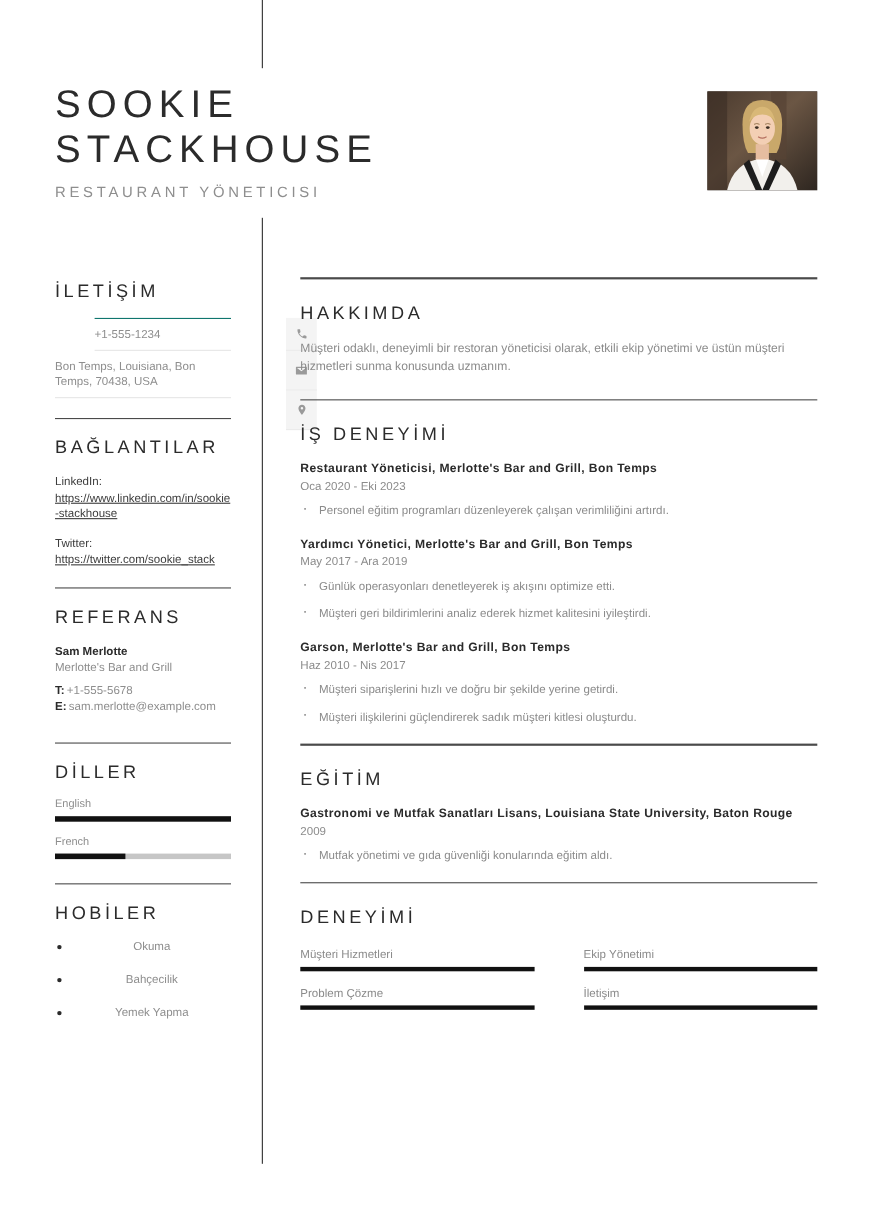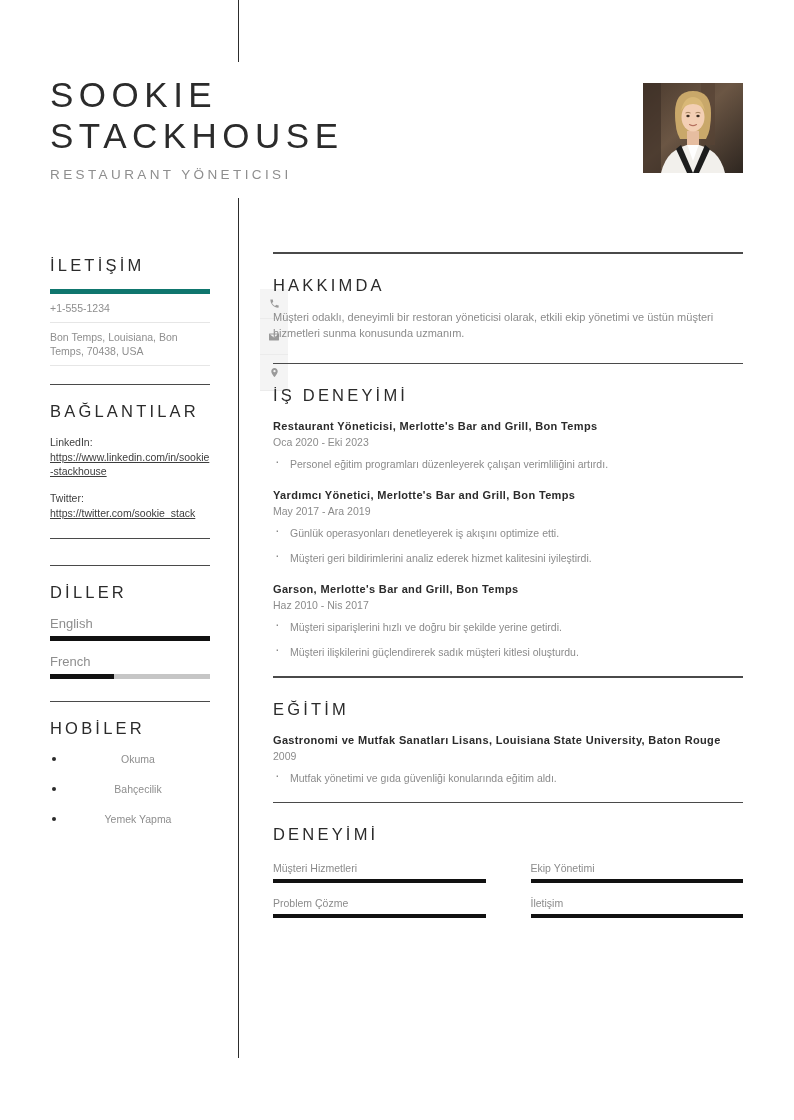--- a/index.html
+++ b/index.html
@@ -48,21 +48,21 @@
     color: #2b2b2b; line-height: 20px; margin-bottom: 14px;
   }
   .l-rule { height: 1px; background: #4a4a4a; margin: 18px 0 16px 0; }
 
   .contact-strip { position: relative; }
   .contact-row {
     position: relative; display: flex; align-items: flex-start;
     min-height: 30px; padding: 7px 0 7px 0;
     border-bottom: 1px solid #e6e6e6;
   }
-  .contact-row:first-child { border-top: 5px solid #0f766e; }
+  .contact-row:first-child { border-top: 1px solid #0f766e; margin-left: 36px; }
   .contact-text {
     font-size: 10.5px; color: #8e8e8e; line-height: 14px;
     width: 158px; word-break: break-word;
   }
   .icon-col {
     position: absolute; left: 210px; top: 0; width: 28px;
     background: #f4f4f4;
   }
   .icon-cell {
     height: 30px; display: flex; align-items: center; justify-content: center;
@@ -78,21 +78,21 @@
     text-decoration: underline; word-break: break-all; display:block;
   }
 
   .ref-name { font-size: 10.5px; font-weight: 700; color: #2b2b2b; line-height: 15px; }
   .ref-org { font-size: 10.5px; color: #8e8e8e; line-height: 15px; margin-bottom: 6px; }
   .ref-line { font-size: 10.5px; line-height: 14px; color: #8e8e8e; }
   .ref-line b { color: #2b2b2b; font-weight: 700; }
   .ref-line span.val { padding-left: 2px; word-break: break-all; }
 
   .lang-item { margin-bottom: 13px; }
-  .lang-name { font-size: 13px; color: #8e8e8e; margin-bottom: 5px; }
+  .lang-name { font-size: 10px; color: #8e8e8e; margin-bottom: 5px; }
   .bar-track { height: 5px; background: #c6c6c6; width: 100%; }
   .bar-fill { height: 5px; background: #111111; }
 
   .hobby-list { list-style: none; text-align: center; }
   .hobby-list li {
     position: relative; font-size: 10.5px; color: #8e8e8e;
     line-height: 14px; padding-left: 16px; margin-bottom: 16px;
   }
   .hobby-list li::before {
     content: ""; position: absolute; left: 2px; top: 5px;
@@ -221,20 +221,31 @@
         <a class="link-url" href="#">https://www.linkedin.com/in/sookie-stackhouse</a>
       </div>
       <div class="link-block">
         <div class="link-label">Twitter:</div>
         <a class="link-url" href="#">https://twitter.com/sookie_stack</a>
       </div>
     </div>
 
     <div class="l-rule"></div>
 
+    <div>
+      <div class="l-head">REFERANS</div>
+      <div class="ref-name">Sam Merlotte</div>
+      <div class="ref-org">Merlotte's Bar and Grill</div>
+      <div class="ref-line">
+        <b>T:</b><span class="val">+1-555-5678</span>
+      </div>
+      <div class="ref-line">
+        <b>E:</b><span class="val">sam.merlotte@example.com</span>
+      </div>
+    </div>
 
     <div class="l-rule" style="margin-top:26px;"></div>
 
     <div>
       <div class="l-head">DİLLER</div>
       <div class="lang-item">
         <div class="lang-name">English</div>
         <div class="bar-track">
           <div class="bar-fill" id="lang-0" style="width: 100%;"></div>
         </div>

